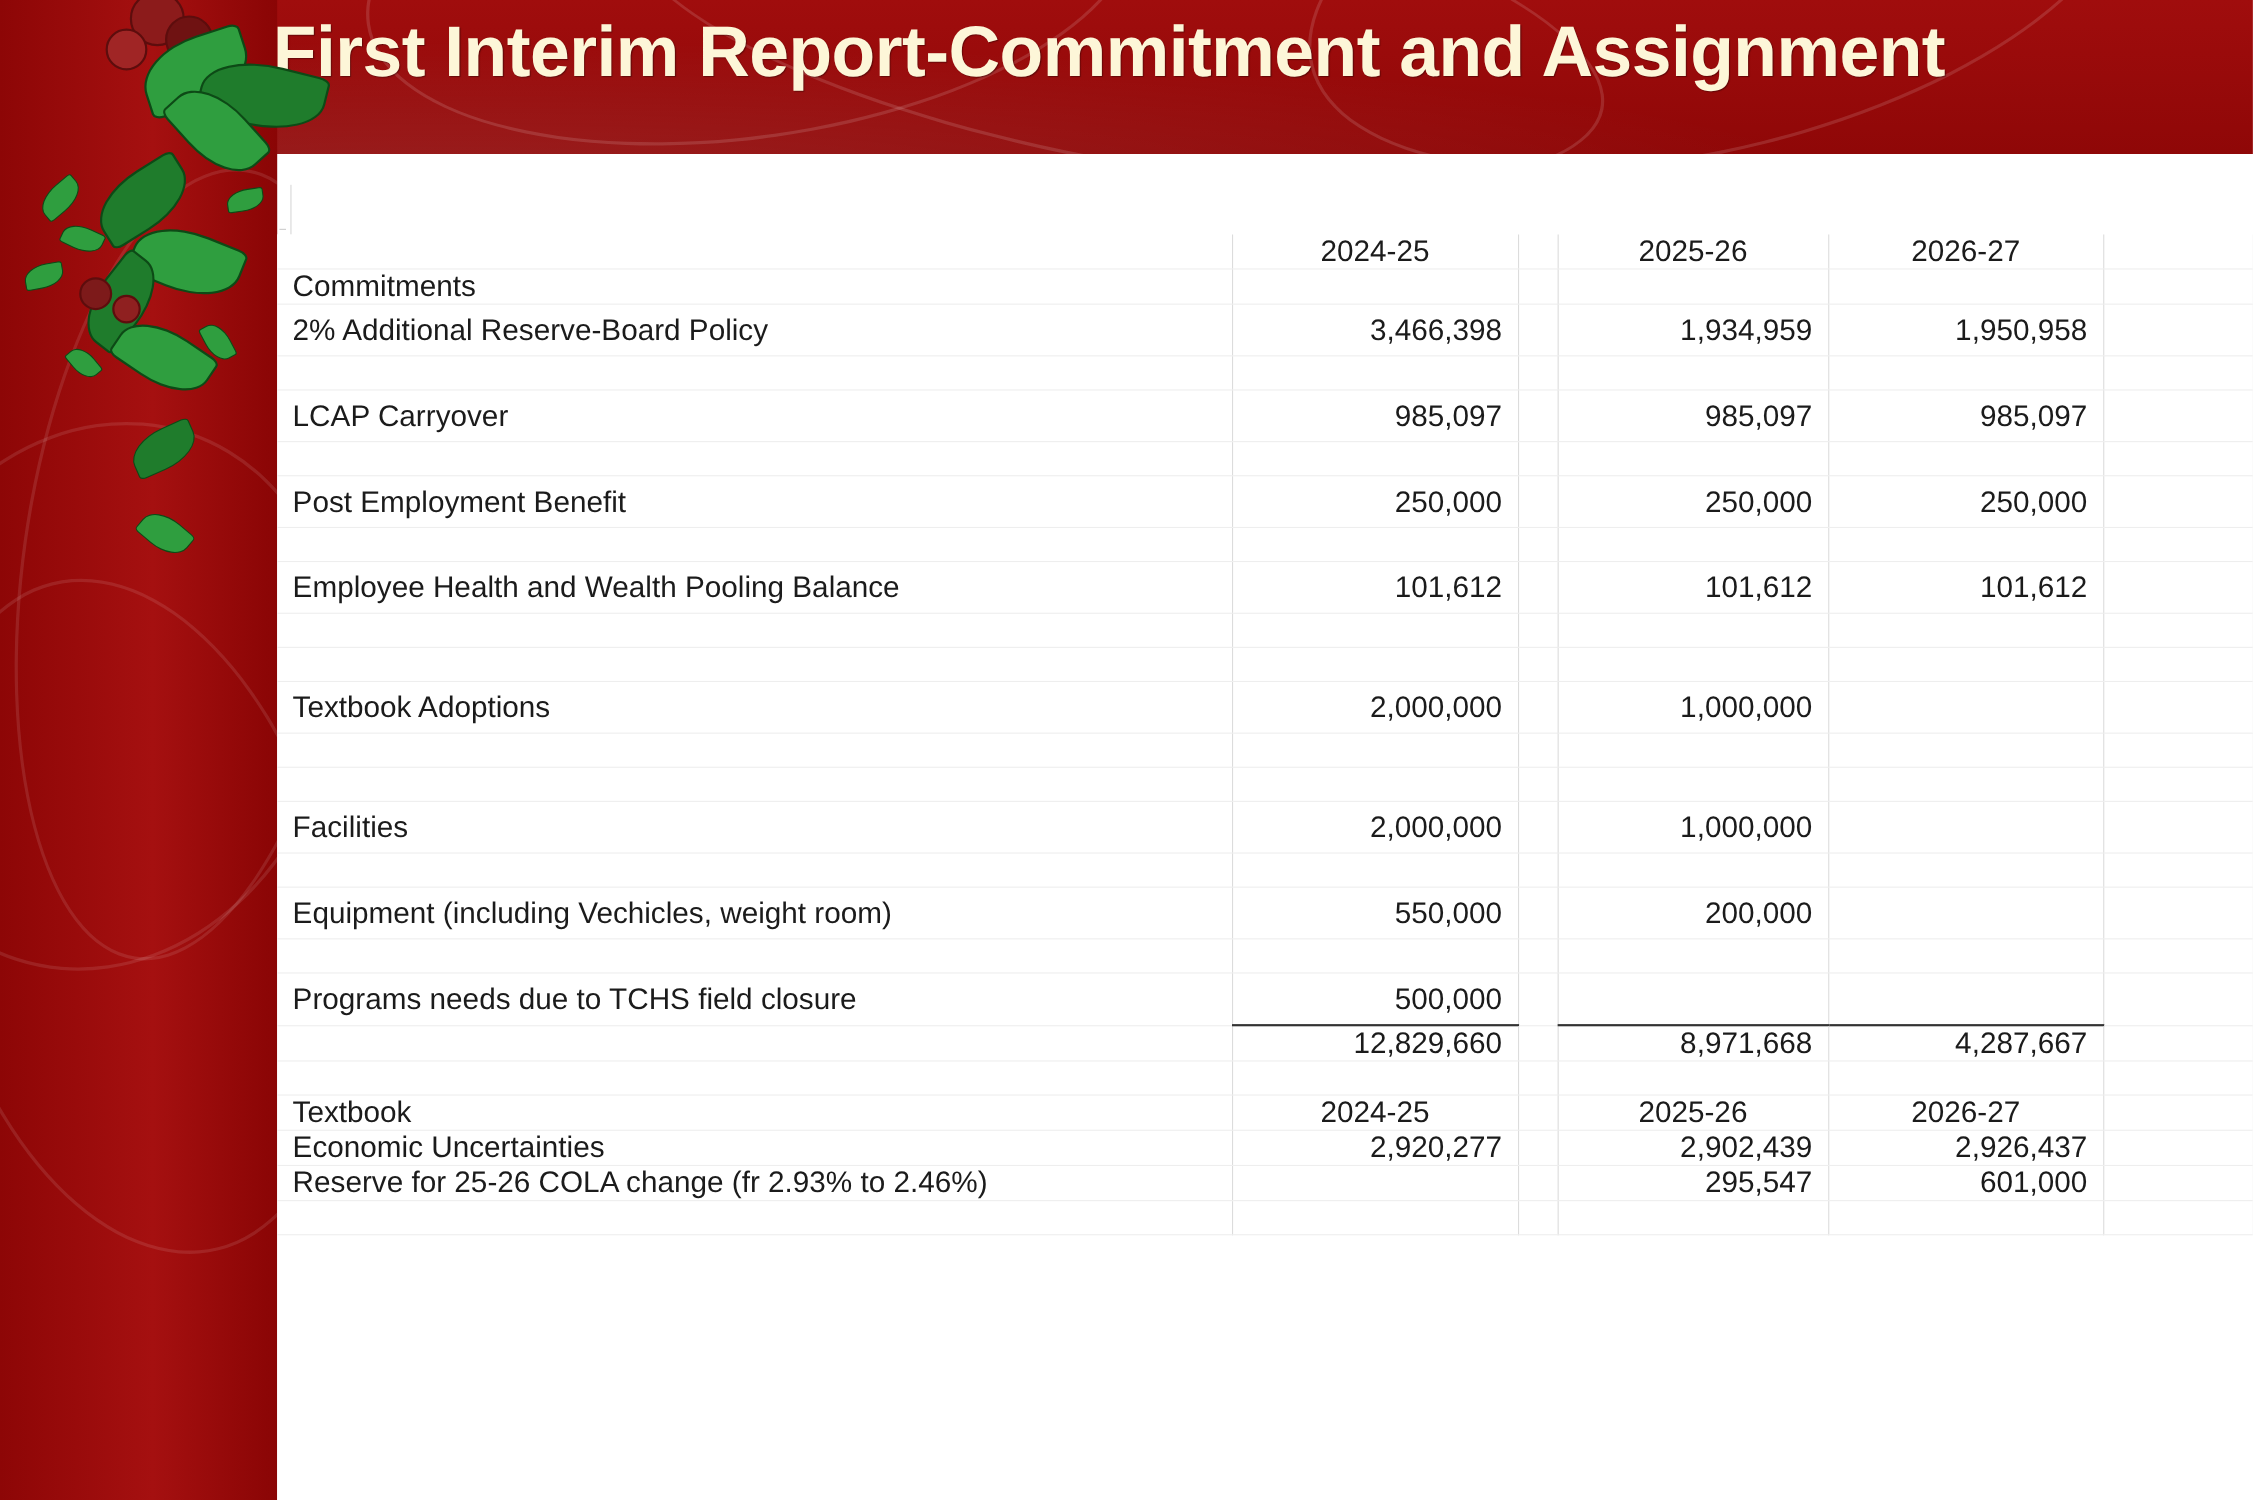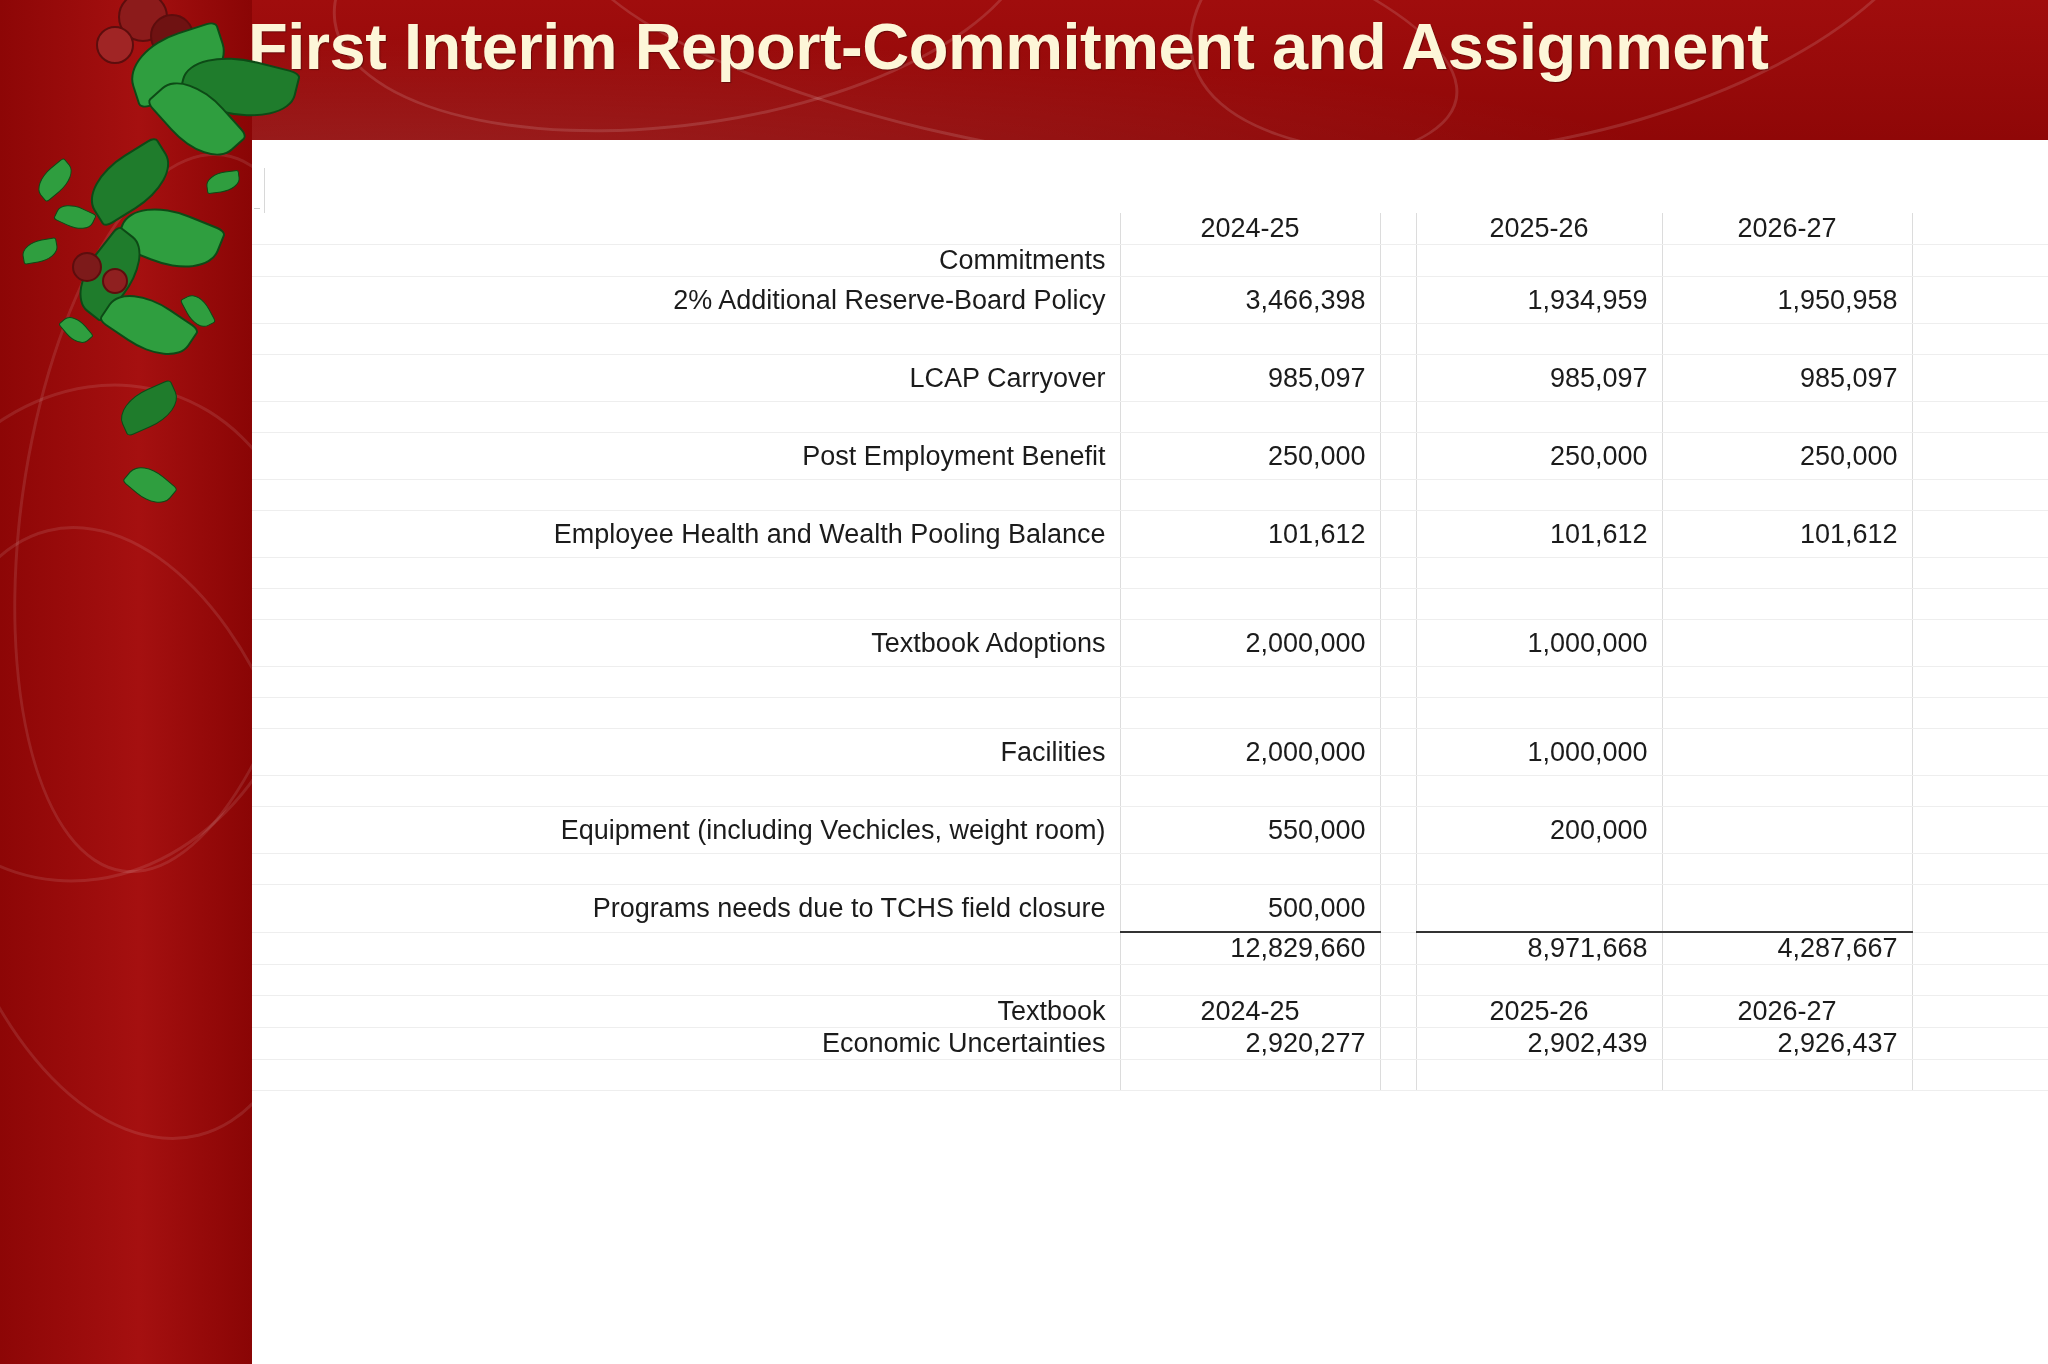--- a/index.html
+++ b/index.html
@@ -125,21 +125,21 @@
   }
   table.grid td {
     border-right: 1px solid #dcdcdc;
     border-bottom: 1px solid #eeeeee;
     padding: 0 14px;
     height: 28px;
     vertical-align: middle;
     overflow: hidden;
     white-space: nowrap;
   }
-  td.label { text-align: right; }
+  td.label { text-align: left; }
   td.num { text-align: right; padding-right: 22px; }
   td.hdr { text-align: center; font-size: 27px; }
 
   .col-a { width: 868px; }
   .col-b { width: 260px; }
   .col-gap { width: 36px; }
   .col-c { width: 246px; }
   .col-d { width: 250px; }
   .col-e { width: 136px; }
 
@@ -454,20 +454,28 @@
 
       <tr>
         <td class="label">Economic Uncertainties</td>
         <td class="num">2,920,277</td>
         <td></td>
         <td class="num">2,902,439</td>
         <td class="num">2,926,437</td>
         <td></td>
       </tr>
 
+      <tr>
+        <td class="label">Reserve for 25-26 COLA change (fr 2.93% to 2.46%)</td>
+        <td class="num"></td>
+        <td></td>
+        <td class="num">295,547</td>
+        <td class="num">601,000</td>
+        <td></td>
+      </tr>
 
 
 
       <tr class="spacer">
             <td></td>
             <td></td>
             <td></td>
             <td></td>
             <td></td>
             <td></td>

